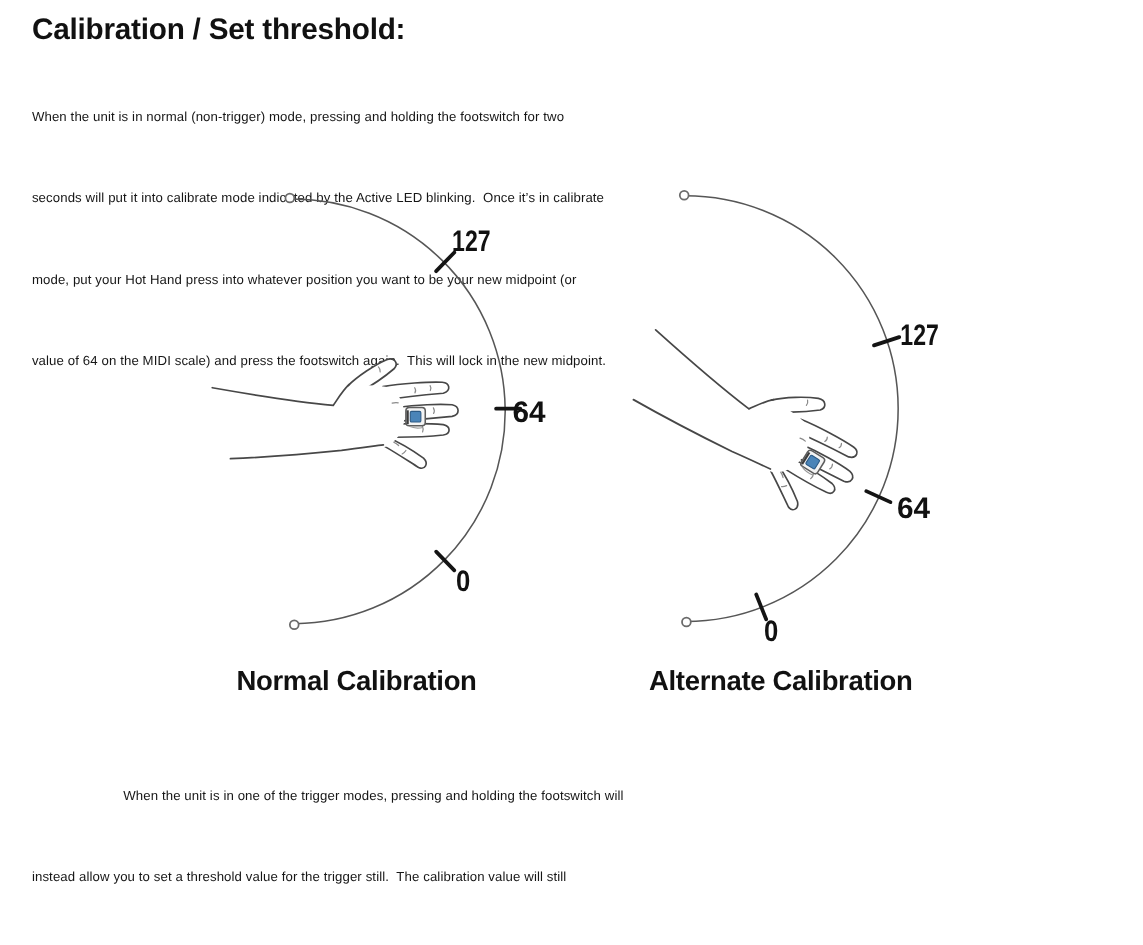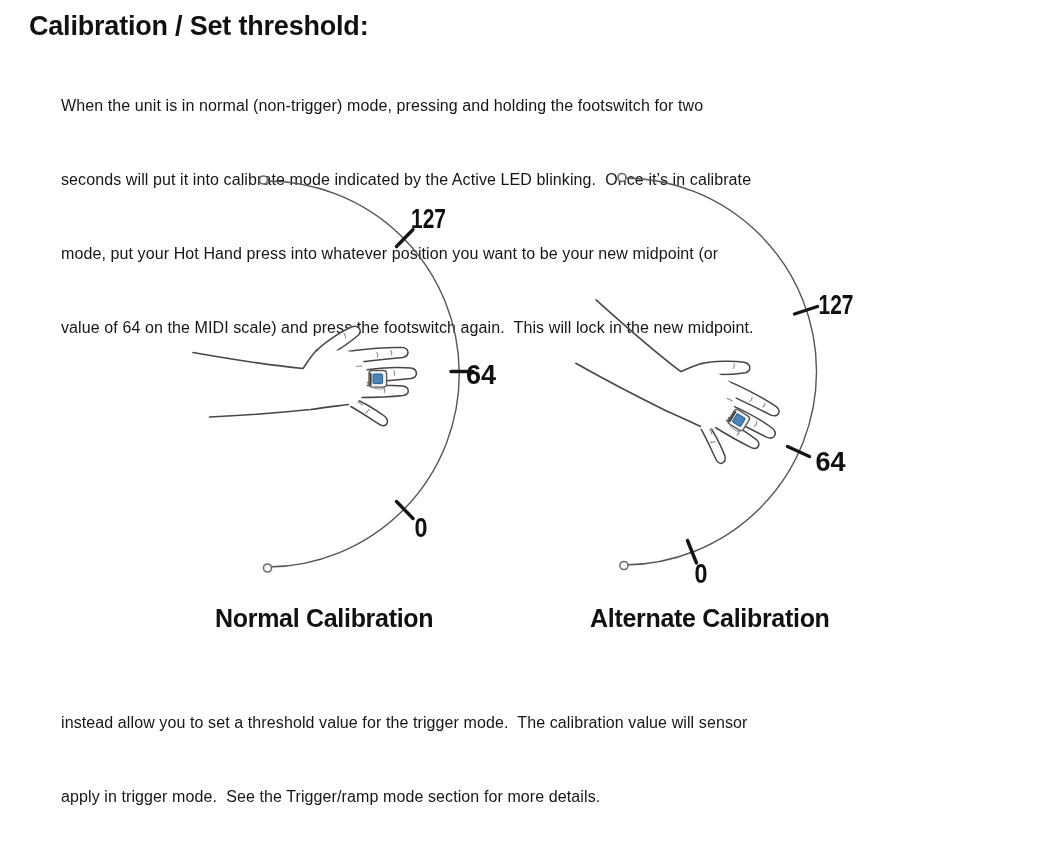--- a/index.html
+++ b/index.html
@@ -1,21 +1,21 @@
 <!DOCTYPE html>
 <html><head>
 <meta charset="utf-8">
 <style>
   html,body{margin:0;padding:0;background:#fff;}
   .page{position:relative;width:1039px;height:859px;background:#fff;overflow:hidden;
         font-family:"Liberation Sans",sans-serif;color:#161616;}
   .title{position:absolute;left:29px;top:11px;font-size:27px;font-weight:bold;
          letter-spacing:-0.2px;color:#111;white-space:pre;}
-  .textblock{position:absolute;left:29px;font-size:16px;line-height:24.6px;
-             white-space:pre;color:#161616;letter-spacing:0.1px;margin-left:32px;}
+  .textblock{position:absolute;left:29px;font-size:12px;line-height:24.6px;
+             white-space:pre;color:#161616;letter-spacing:0.1px;}
   .textblock.intro{top:45px;}
   .textblock.outro{top:662px;}
   .indent{text-indent:83px;}
   svg.diagrams{position:absolute;left:0;top:0;}
   .arc{fill:none;stroke:#565656;stroke-width:1.4px;}
   .tick{stroke:#141414;stroke-width:3.4px;stroke-linecap:round;}
   .endpt{fill:#fff;stroke:#6b6b6b;stroke-width:1.6px;}
   .hs{fill:#fff;stroke:#474747;stroke-width:1.5px;stroke-linejoin:round;}
   .ho{fill:none;stroke:#474747;stroke-width:1.6px;stroke-linecap:round;}
   .hc{fill:none;stroke:#8a8a8a;stroke-width:1.1px;stroke-linecap:round;}
@@ -86,21 +86,22 @@
       <line class="tick" x1="687.5" y1="540.5" x2="696.5" y2="563"></line>
       <use href="#hand" transform="translate(365,15) rotate(32,330,385)"></use>
       <text class="num" x="818.5" y="314" textLength="35" lengthAdjust="spacingAndGlyphs">127</text>
       <text class="num" x="815.5" y="471">64</text>
       <text class="num" x="694.5" y="583" textLength="13" lengthAdjust="spacingAndGlyphs">0</text>
       <text class="caption" x="590" y="627">Alternate Calibration</text>
     </g>
   </svg>
 
   <div class="textblock outro">
-    <div>instead allow you to set a threshold value for the trigger mode.  The calibration value will sensor</div>
+    <div class="indent">When the unit is in one of the trigger modes, pressing and holding the footswitch will</div>
+    <div>instead allow you to set a threshold value for the trigger still.  The calibration value will still</div>
     <div>apply in trigger mode.  See the Trigger/ramp mode section for more details.</div>
     
     
     
     
   </div>
 
 </div>
 
 </body></html>

